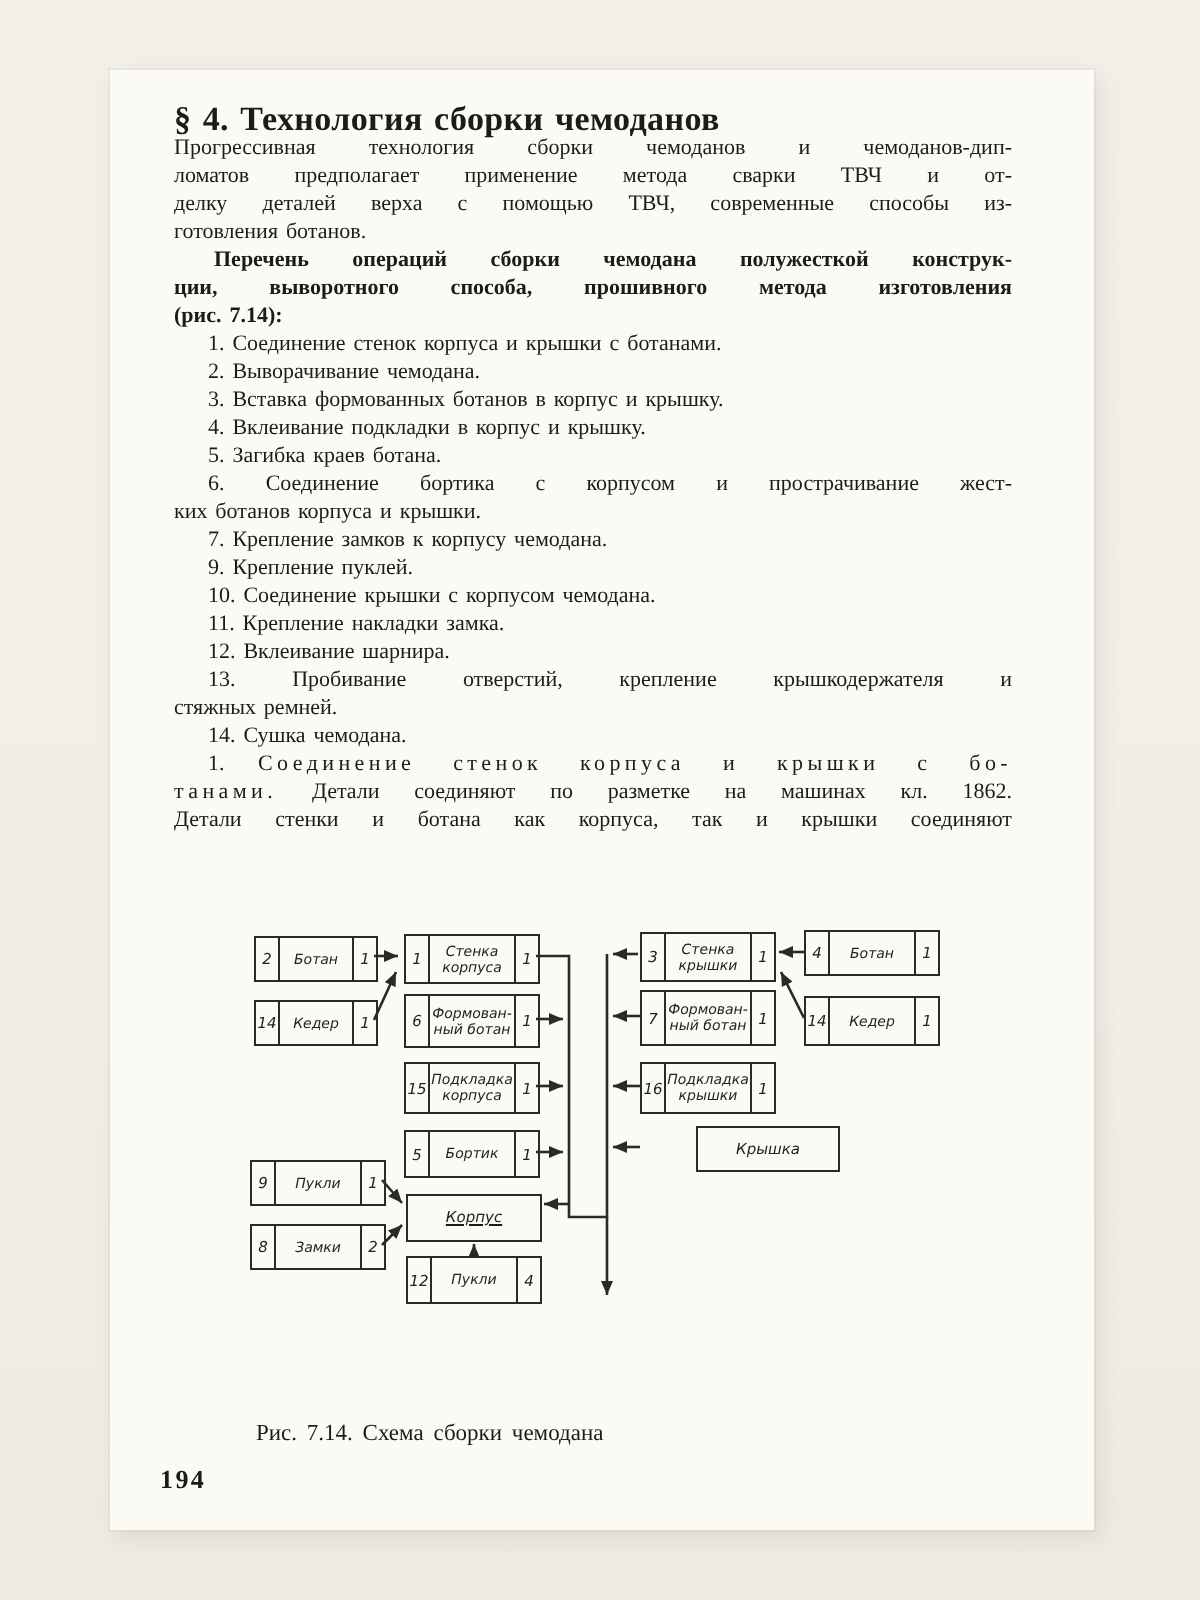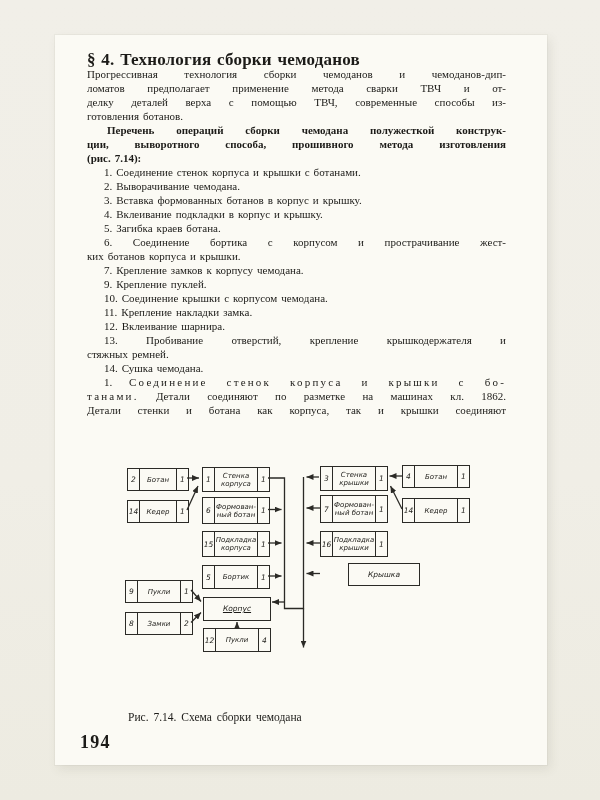--- a/index.html
+++ b/index.html
@@ -45,21 +45,21 @@
     text-align:center;white-space:pre-line;overflow:hidden;
     font:italic 7px/8px "DejaVu Sans",sans-serif;color:#23221e;
   }
   .dcircle{
     position:absolute;left:168px;top:192px;width:46px;height:46px;
     border:1.3px solid #2b2a26;border-radius:50%;
     display:flex;align-items:center;justify-content:center;
     font:italic 7.5px "DejaVu Sans",sans-serif;color:#23221e;
   }
   .caption{position:absolute;left:73px;top:676px;font-size:11.5px;word-spacing:2px;}
-  .pagenum{position:absolute;left:25px;top:697px;font-weight:bold;font-size:18px;letter-spacing:1.2px;}
+  .pagenum{position:absolute;left:25px;top:697px;font-weight:bold;font-size:13px;letter-spacing:1.2px;}
 </style>
 </head>
 <body>
 
 <div class="scan">
   <div class="page">
     <div class="content">
 
       <div class="h">§ 4. Технология сборки чемоданов</div>
 

